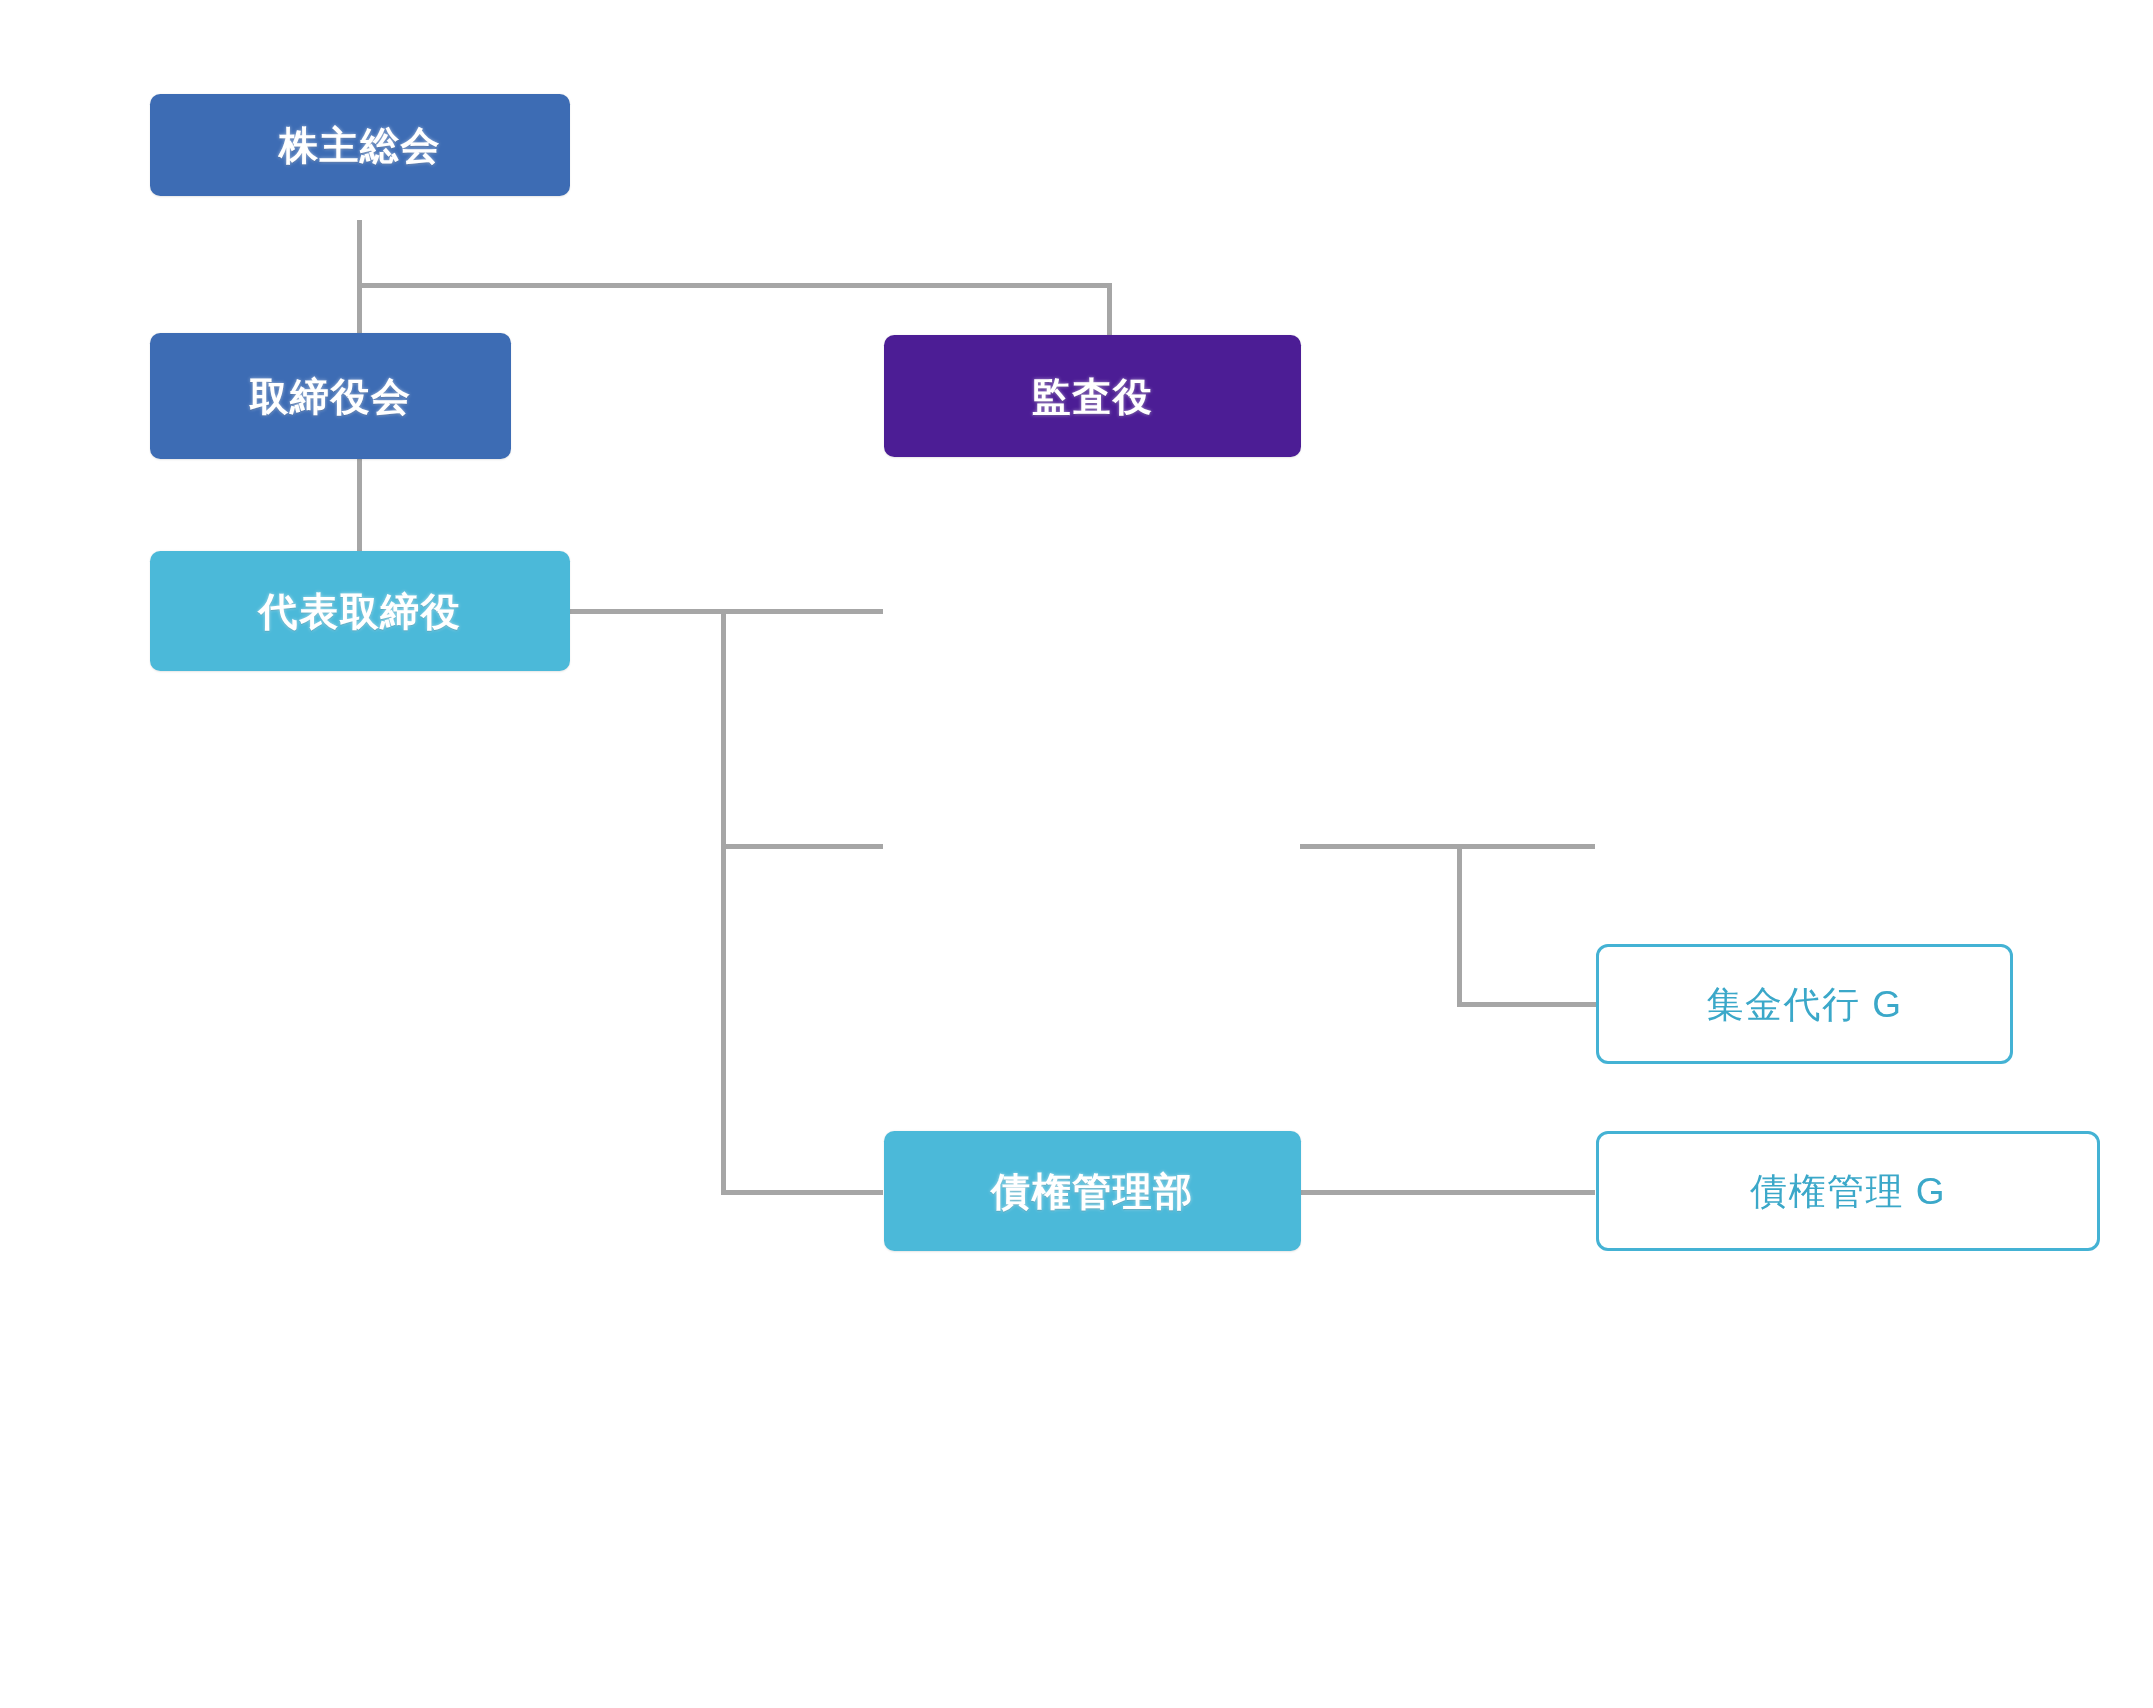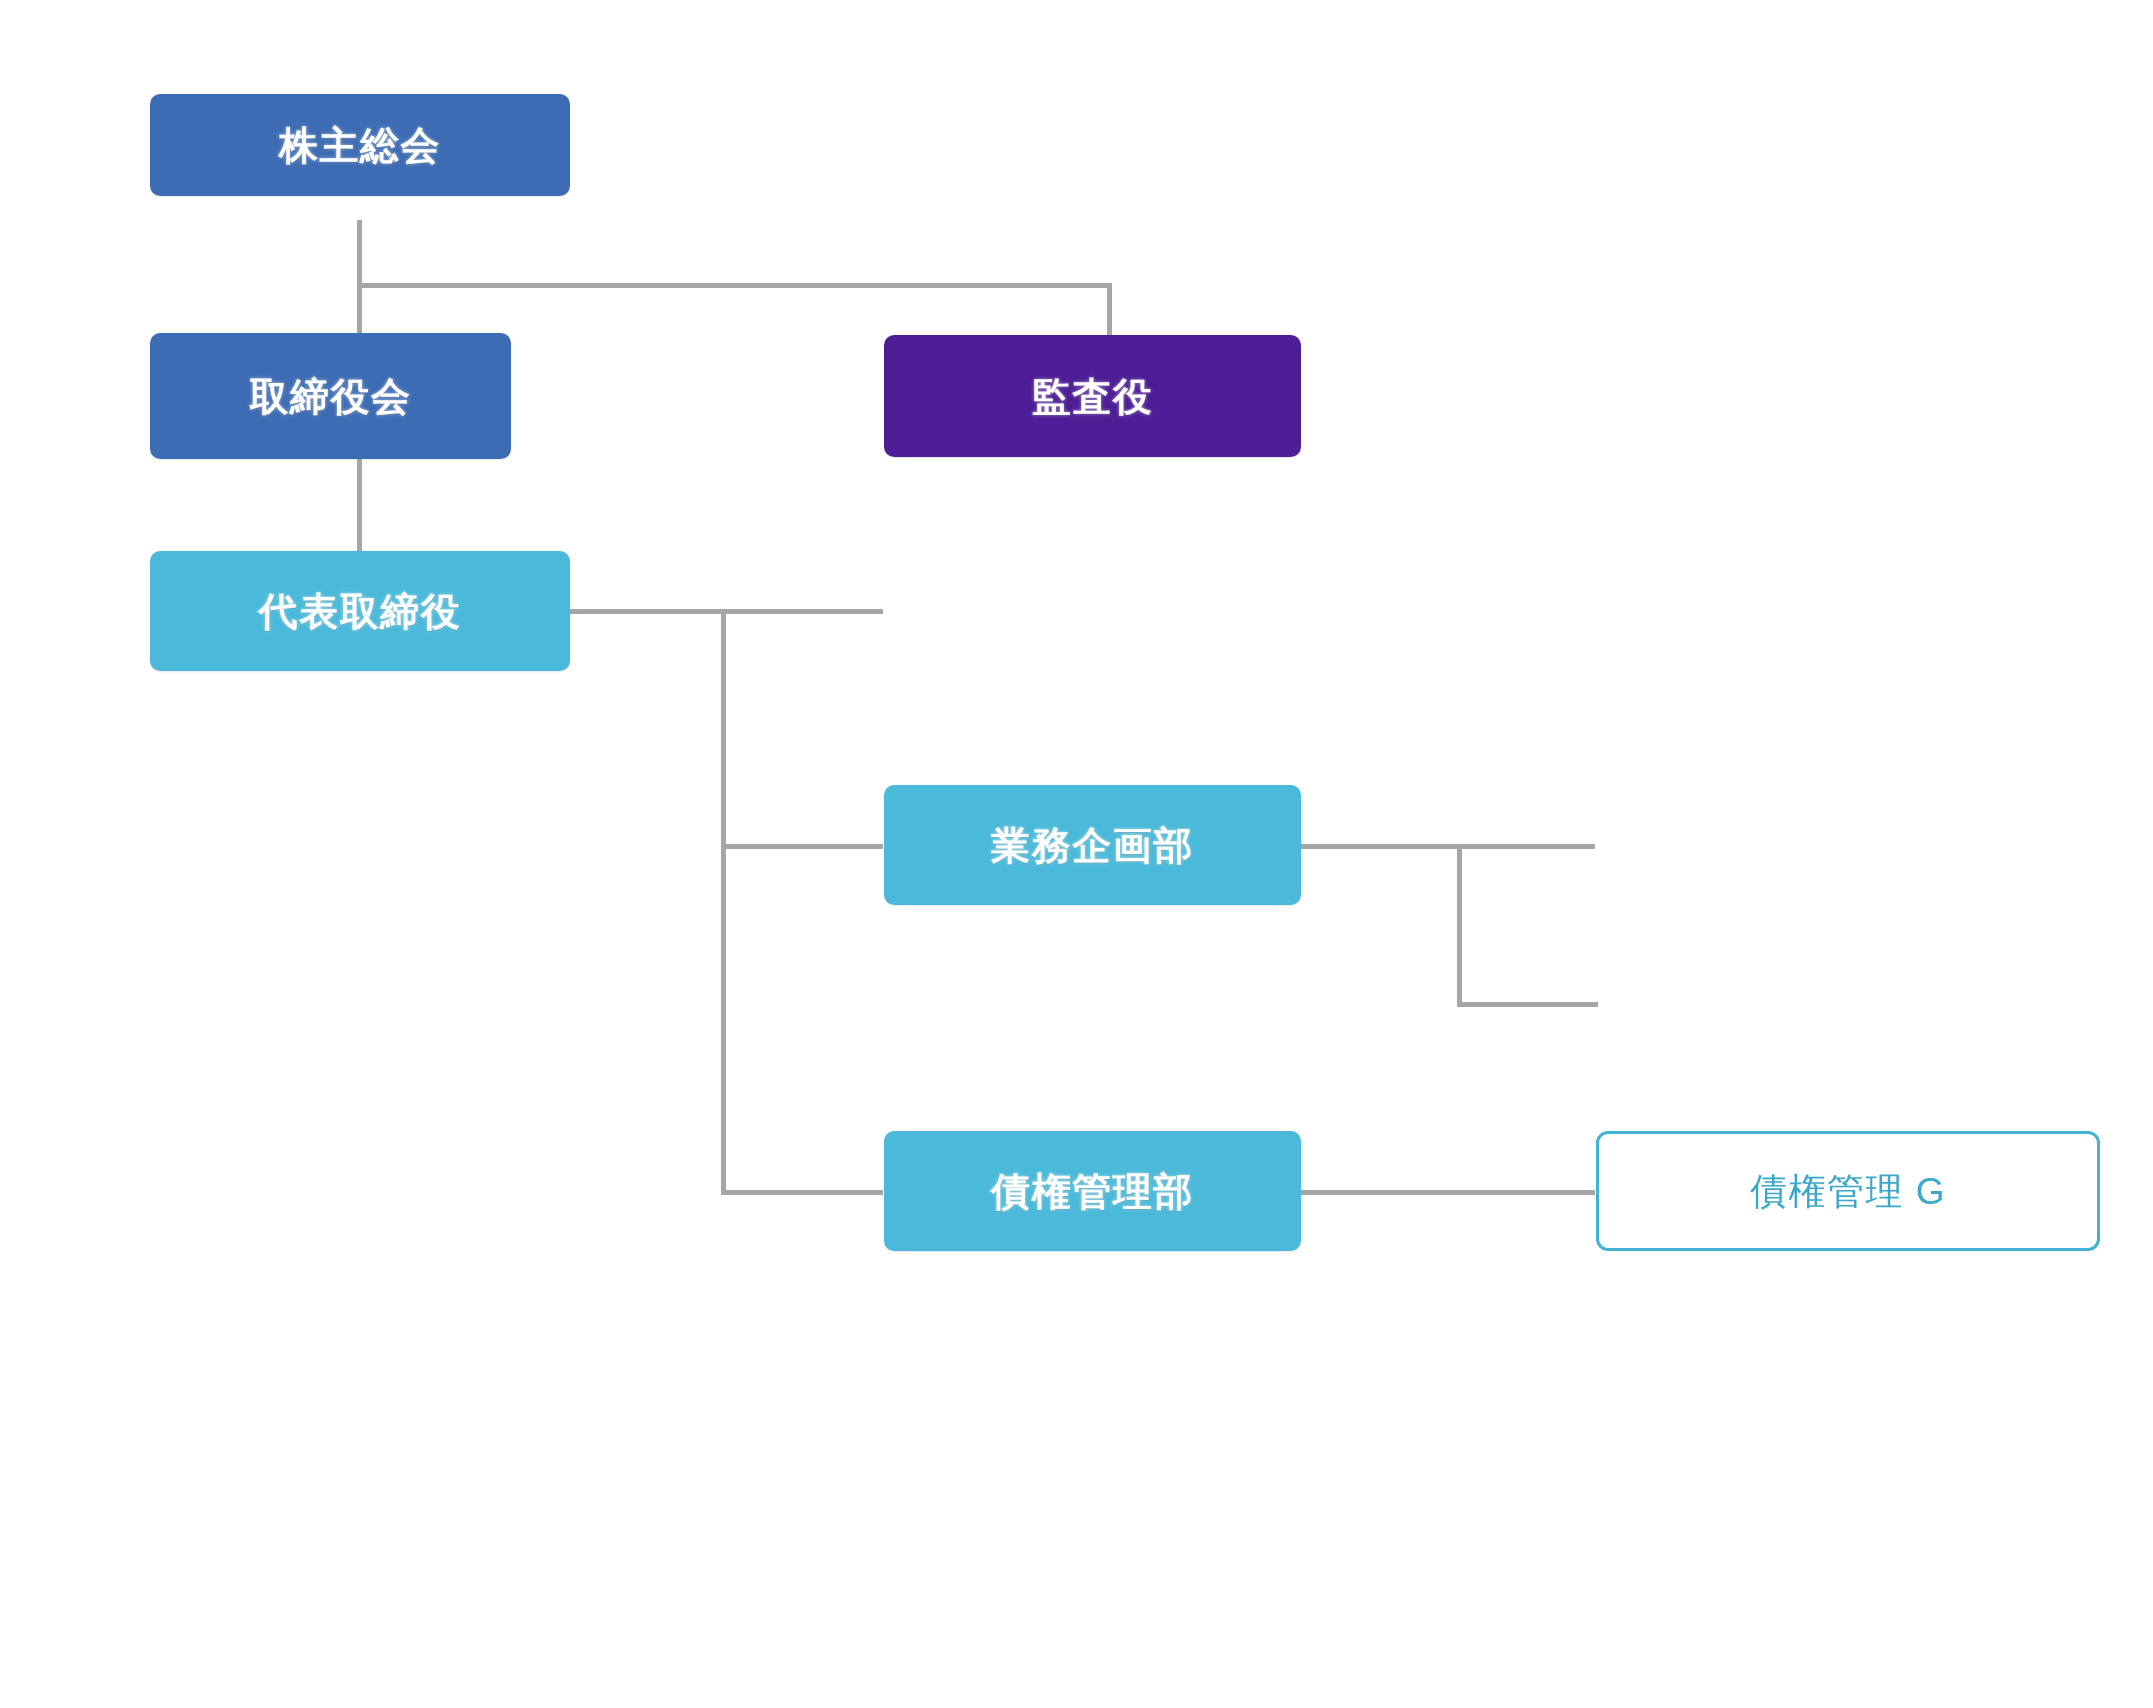--- a/index.html
+++ b/index.html
@@ -132,28 +132,28 @@
 
   <div class="node filled-green" style="left:884px; top:335px; width:417px; height:122px;">
     <span class="node-label">監査役</span>
   </div>
 
   <div class="node filled-cyan" style="left:150px; top:551px; width:420px; height:120px;">
     <span class="node-label">代表取締役</span>
   </div>
 
 
-  <div class="node filled-cyan" style="left:884px; top:785px; width:417px; height:120px;">
-    <span class="node-label">業務企画部</span>
-  </div>
 
   <div class="node filled-cyan" style="left:884px; top:1131px; width:417px; height:120px;">
     <span class="node-label">債権管理部</span>
   </div>
 
 
+  <div class="node outlined-cyan" style="left:1596px; top:944px; width:417px; height:120px;">
+    <span class="node-label">集金代行 G</span>
+  </div>
 
   <div class="node outlined-cyan" style="left:1596px; top:1131px; width:504px; height:120px;">
     <span class="node-label">債権管理 G</span>
   </div>
 
 </div>
 
 
 </body></html>

